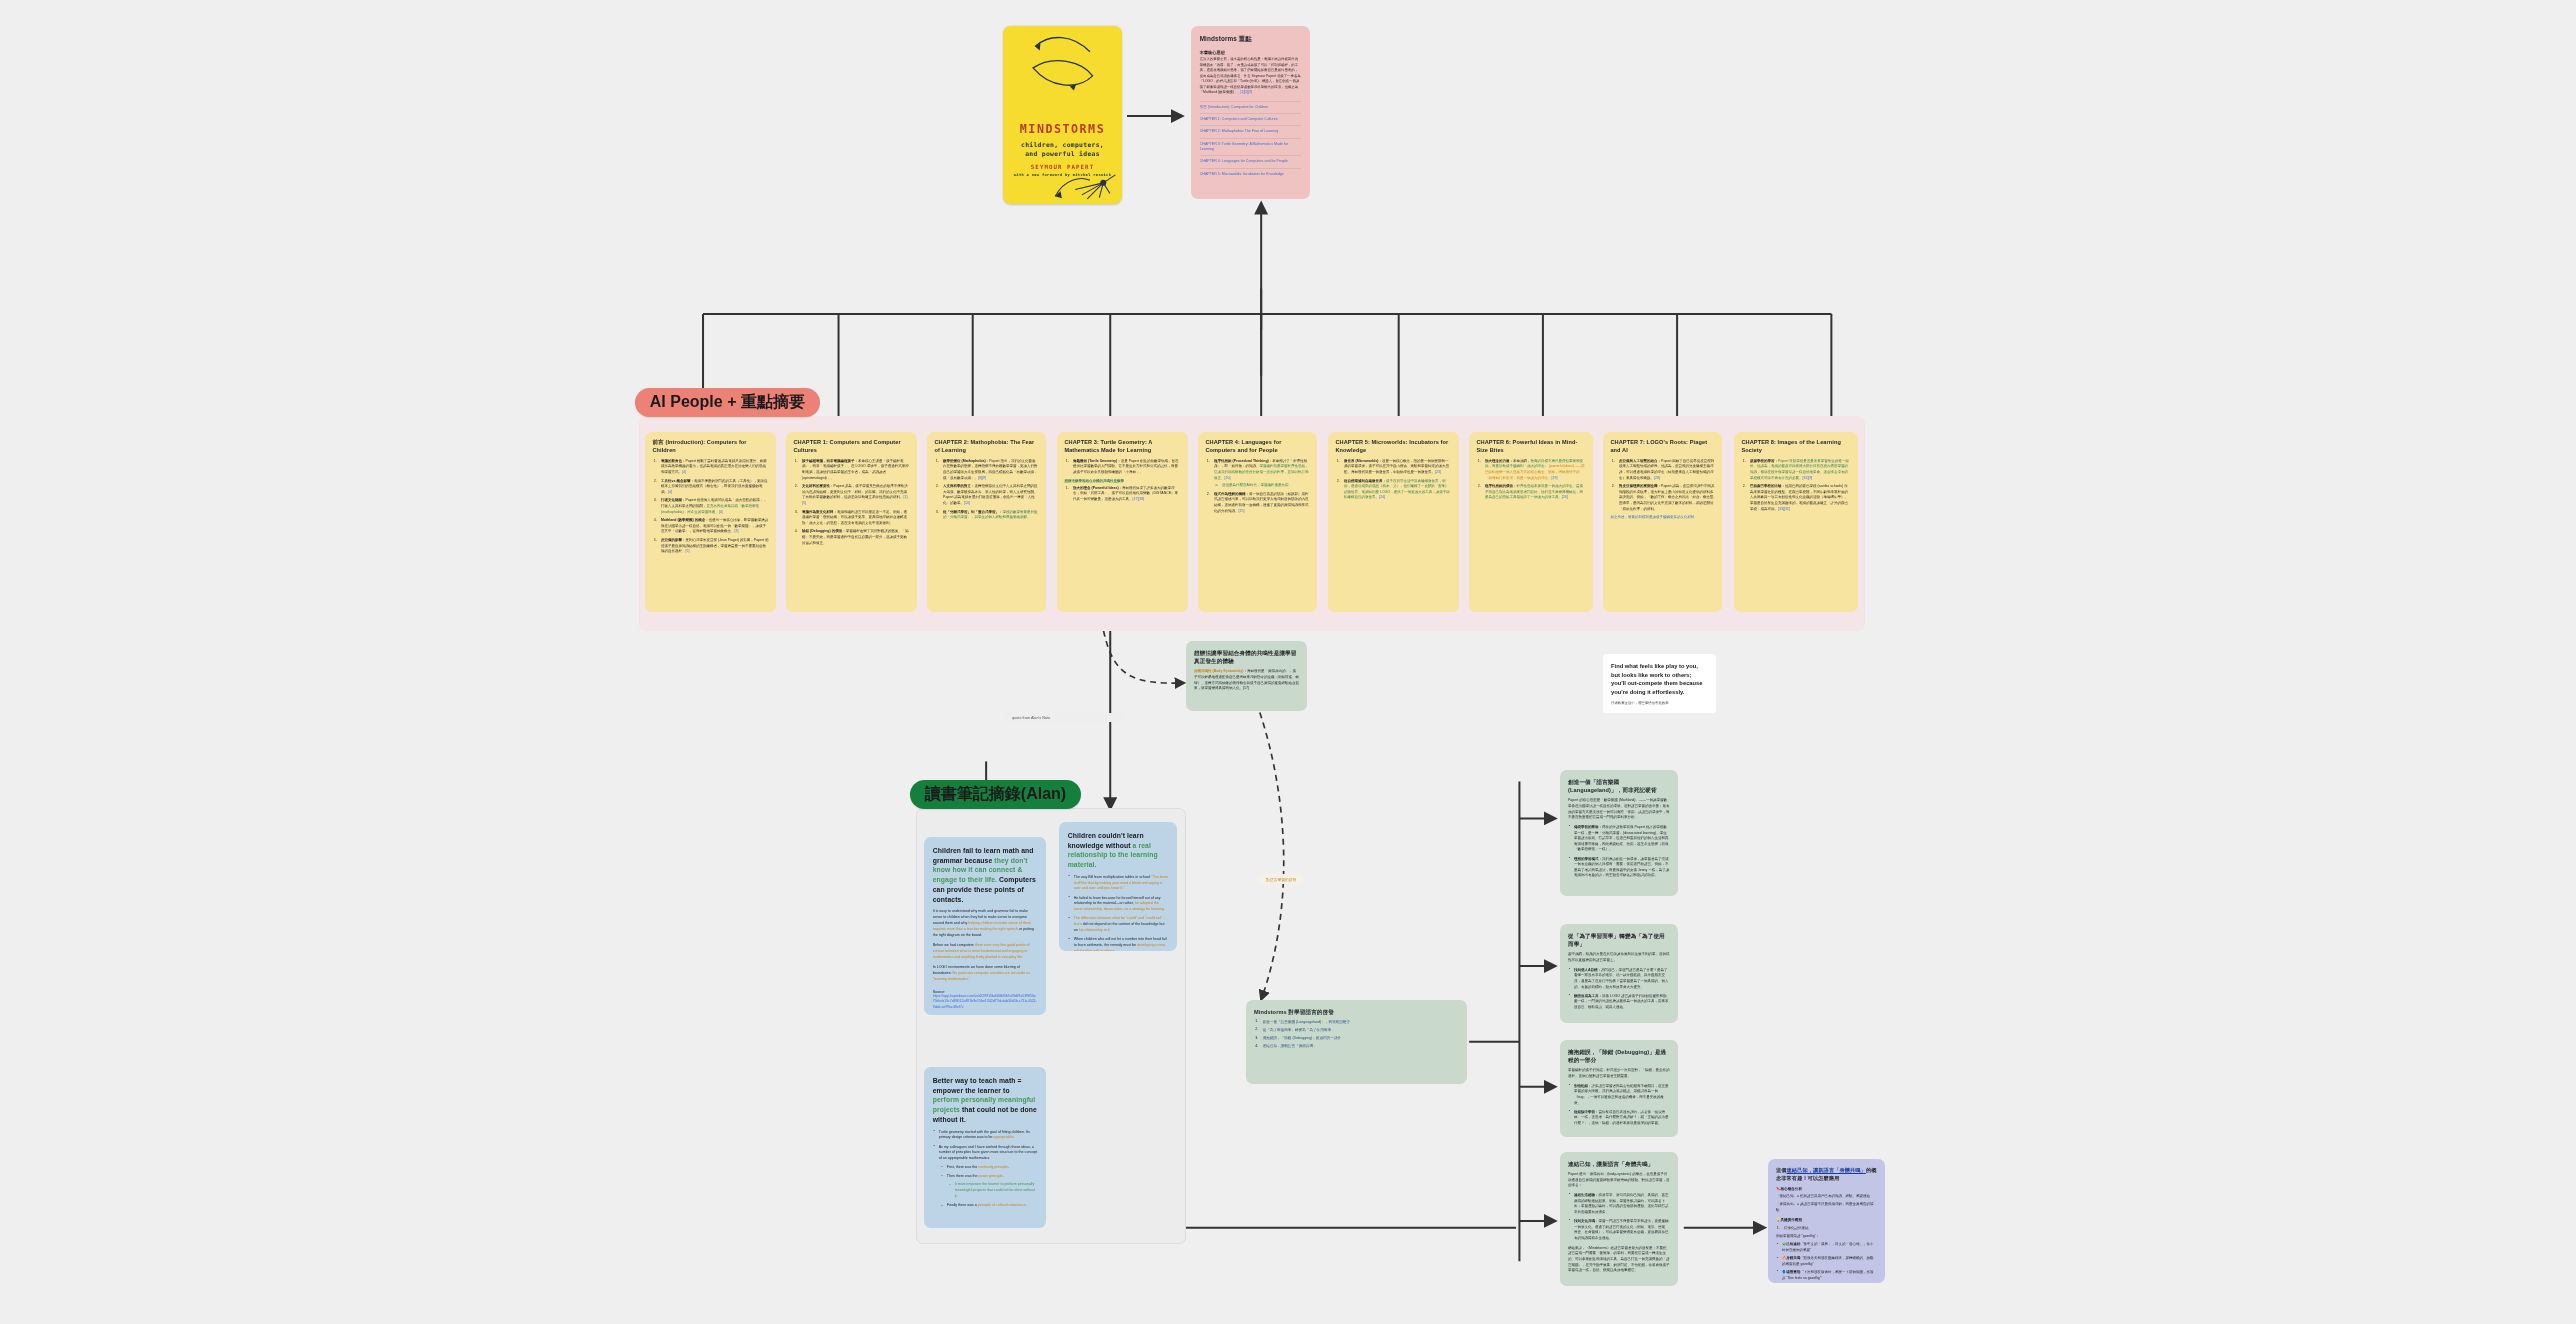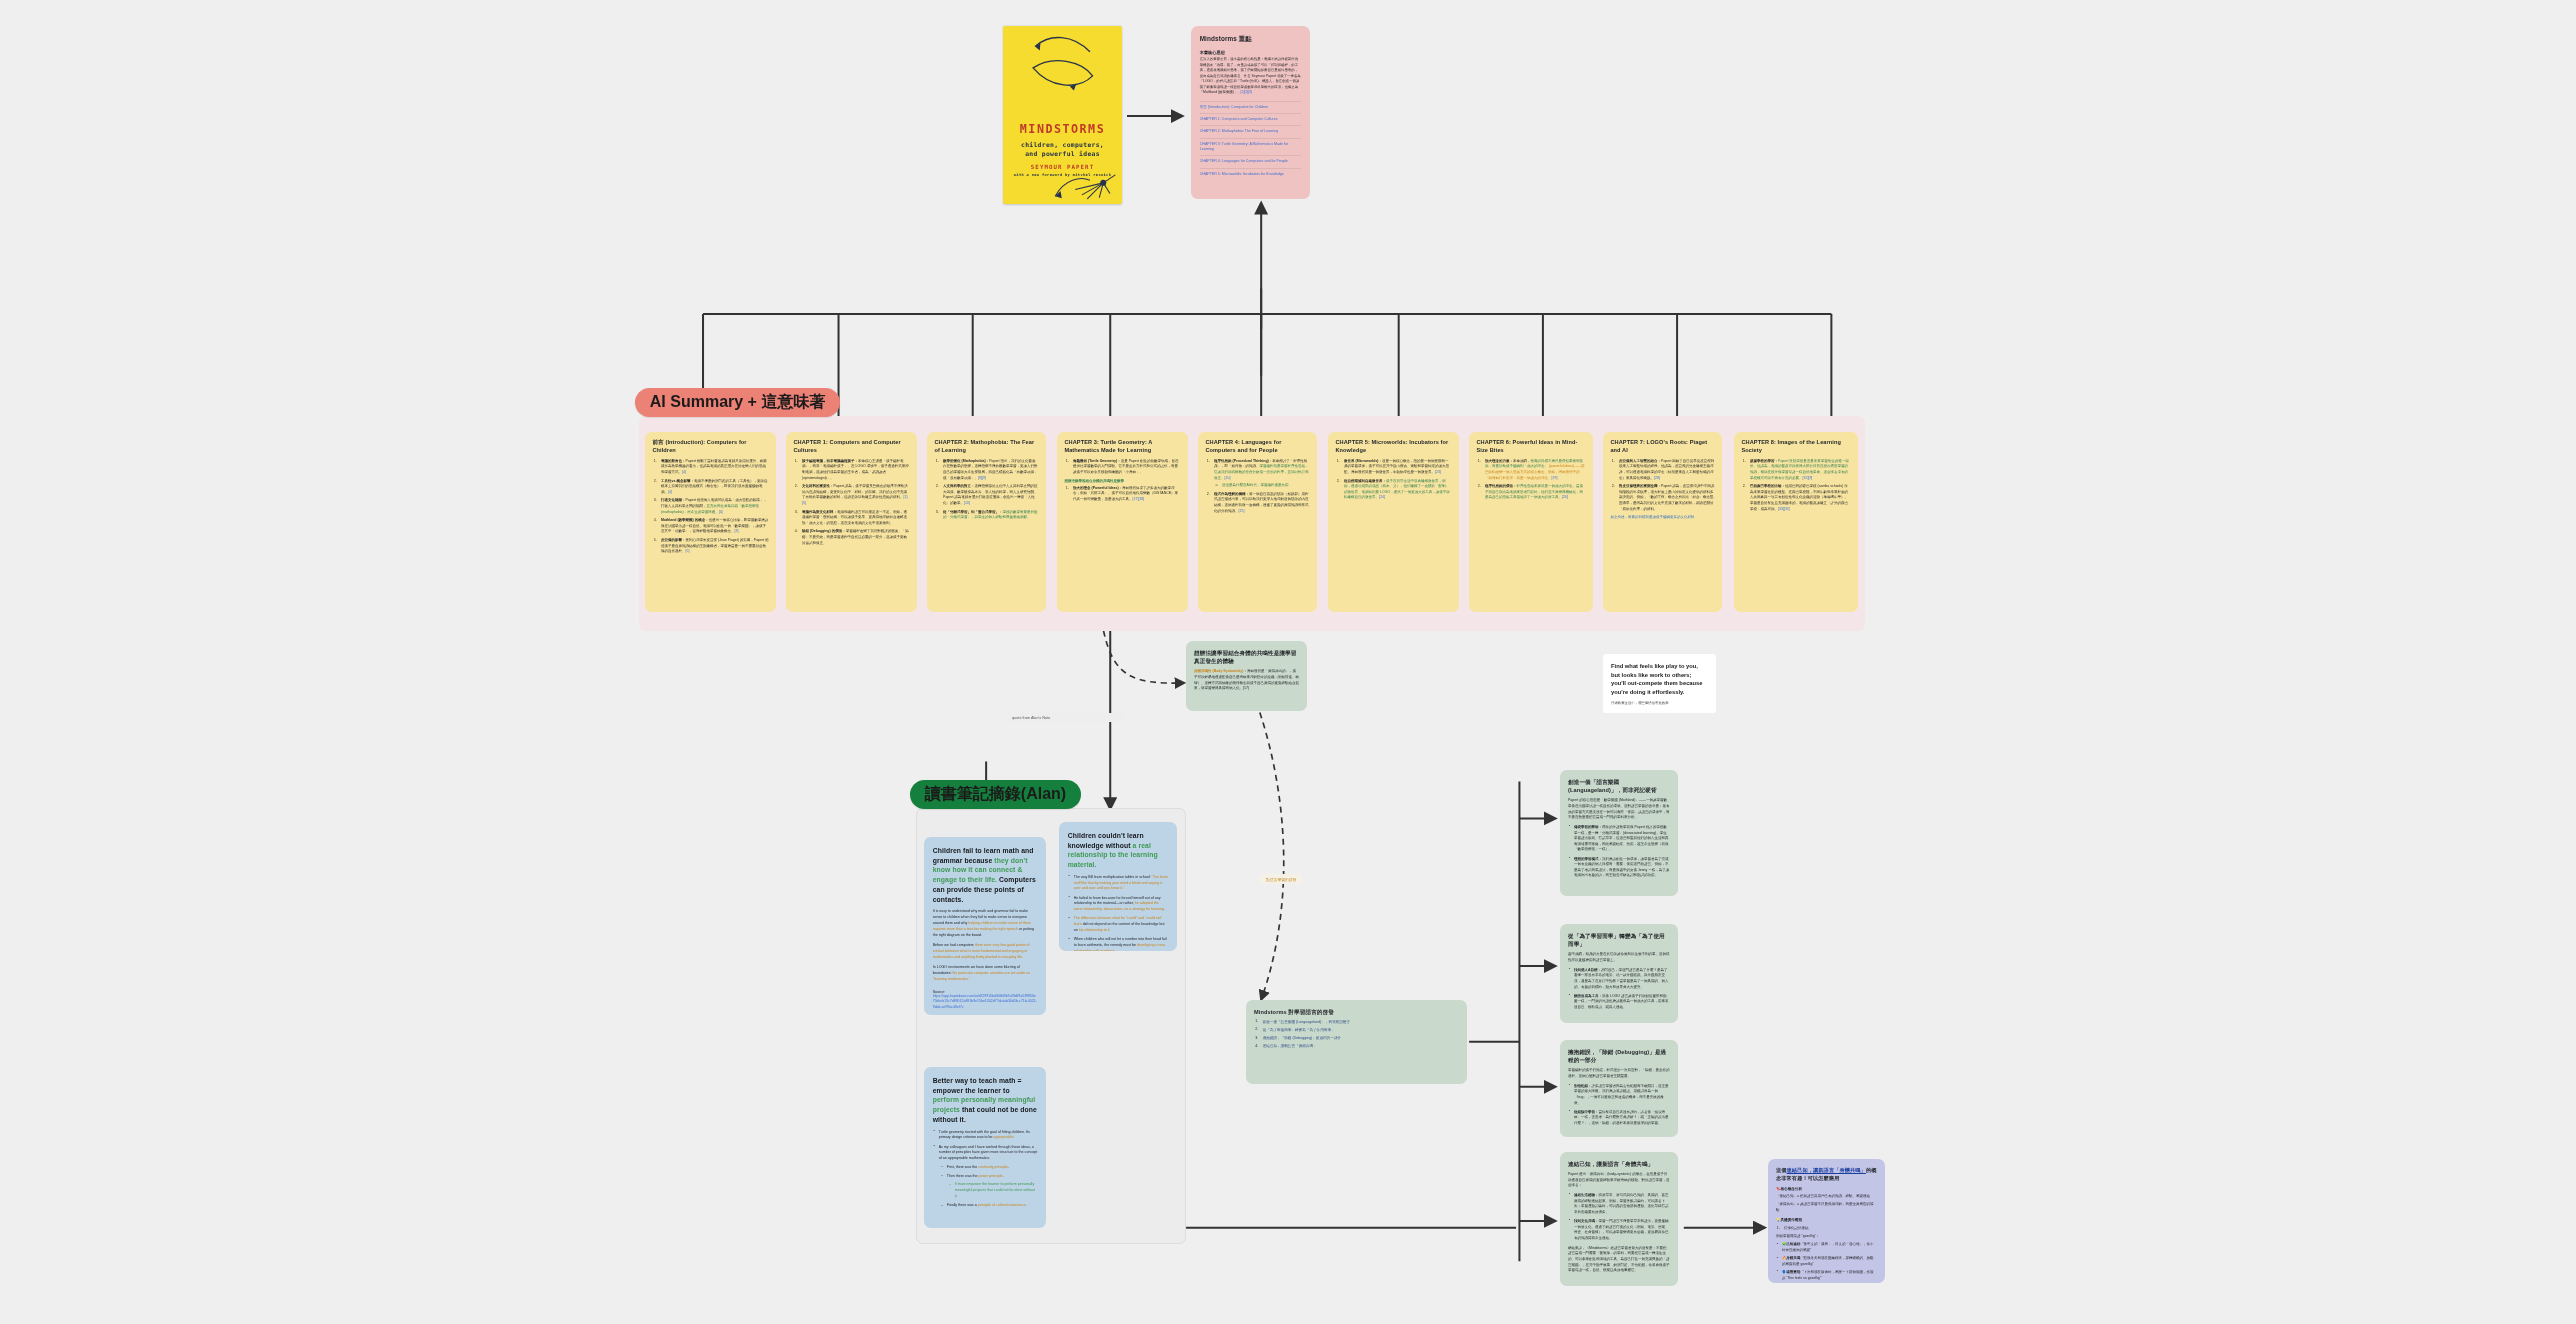--- a/index.html
+++ b/index.html
@@ -16,21 +16,21 @@
 
   
   .card { position:absolute; border-radius:6.7px; }
   .card h3 { font-size:11.4px; line-height:1.35; font-weight:bold; letter-spacing:0.1px; }
   .card h4 { font-size:8.7px; font-weight:bold; margin-top:8px; }
   .card p, .card li { font-size:7.4px; line-height:1.55; }
 
   
   #book {
     left:1003px; top:25.5px; width:119px; height:178px;
-    background:#f5dc2e; border-radius:2px; overflow:hidden;
+    background:#f5dc2e; border-radius:8px; overflow:hidden;
     box-shadow:0 0.7px 2px rgba(0,0,0,.18);
   }
   #book .cover-art { position:absolute; left:0; top:0; width:119px; height:178px; }
   #book .title { position:absolute; top:96px; left:0; width:100%; text-align:center;
     font-size:11.7px; font-weight:bold; letter-spacing:1.5px; color:#c0392b;
     font-family:"DejaVu Sans Mono", monospace; }
   #book .sub { position:absolute; top:115px; left:0; width:100%; text-align:center;
     font-size:6.4px; font-weight:bold; line-height:1.45; color:#27334d; letter-spacing:0.3px;
     font-family:"DejaVu Sans Mono", monospace; }
   #book .author { position:absolute; top:138px; left:0; width:100%; text-align:center;
@@ -254,21 +254,21 @@
       <div class="toclink">前言 (Introduction): Computers for Children</div>
       <div class="toclink">CHAPTER 1: Computers and Computer Cultures</div>
       <div class="toclink">CHAPTER 2: Mathophobia: The Fear of Learning</div>
       <div class="toclink">CHAPTER 3: Turtle Geometry: A Mathematics Made for Learning</div>
       <div class="toclink">CHAPTER 4: Languages for Computers and for People</div>
       <div class="toclink">CHAPTER 5: Microworlds: Incubators for Knowledge</div>
     </div>
   </div>
 
   <div id="frame-ai"></div>
-  <div id="banner-ai" class="banner">AI Summary + 這意味著</div>
+  <div id="banner-ai" class="banner">AI People + 重點摘要</div>
 
   <div class="card chap" style="left:645px;width:131px;height:180px;">
     <h3>前言 (Introduction): Computers for Children</h3>
     <ol>
       <li><b>電腦的新角色</b>：Papert 挑戰了當時普遍認為電腦只能用於運算、娛樂或作為教學機器的看法，也認為電腦的真正潛力在於改變人們的思維和學習方式。<span class="ref">[4]</span></li>
       <li><b>工具性vs.概念影響</b>：電腦不僅是解決問題的工具（工具性），更能從根本上影響我們的思維模式（概念性），即使我們沒有直接接触電腦。<span class="ref">[4]</span></li>
       <li><b>打破文化隔閡</b>：Papert 相信個人電腦可以成為「強大思想的載體」，打破人文與科學之間的隔閡，<span class="g">並充有因社會期待或「數學恐懼症 (mathophobia)」所產生的學習障礙。</span><span class="ref">[4]</span></li>
       <li><b>Mathland (數學樂國) 的概念</b>：也提出一個核心比喻，即學習數學應該像在法國學法語一樣自然。電腦可以創造一個「數學樂國」，讓孩子在其中「玩數學」，從而輕鬆地學習抽象概念。<span class="ref">[3]</span></li>
       <li><b>皮亞傑的影響</b>：受到心理學家皮亞傑 (Jean Piaget) 的影響，Papert 相信孩子是自身知識結構的主動建構者，學習應當是一個不需要刻意教導的自然過程。<span class="ref">[5]</span></li>
     </ol>

